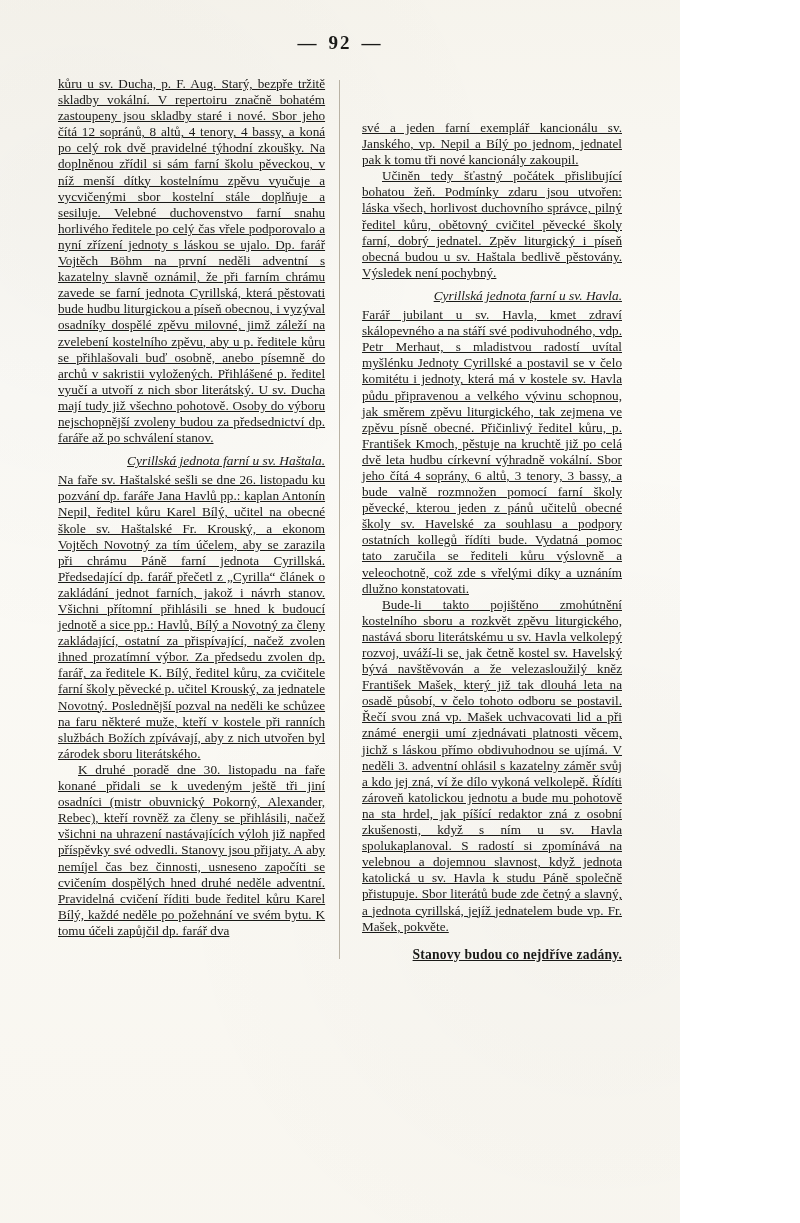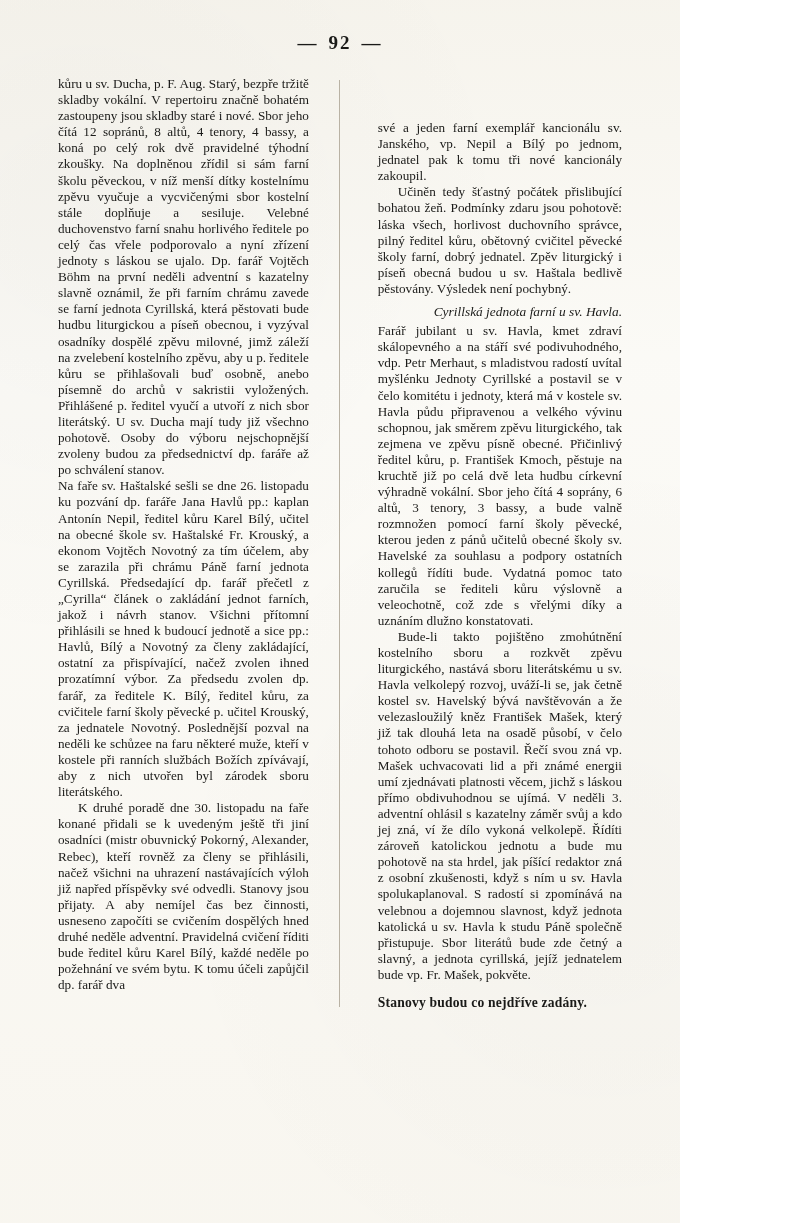--- a/index.html
+++ b/index.html
@@ -41,22 +41,23 @@
     position: relative;
   }
   .page-number .dash {
     display: inline-block;
     padding: 0 10px;
     font-weight: bold;
   }
   .columns {
     position: relative;
     display: flex;
-    gap: 16px;
+    gap: 0;
     align-items: flex-start;
+    text-decoration: underline;
   }
   .col {
     width: 316px;
     box-sizing: border-box;
   }
   .col.left { padding-right: 14px; }
   .col.right { padding-left: 22px; margin-top: 44px; }
   .rule {
     width: 1px;
     align-self: stretch;
@@ -76,48 +77,49 @@
   p.indent { text-indent: 20px; }
   .subhead {
     font-style: italic;
     text-align: right;
     font-size: 13.4px;
     line-height: 16.1px;
     margin: 7px 0 3px 0;
   }
   .closing {
     font-weight: bold;
-    text-align: left;
+    text-align: right;
     font-size: 13.6px;
     margin-top: 12px;
     letter-spacing: 0.2px;
   }
 </style>
 </head>
 <body>
 
 <div class="page">
 
   <div class="page-number">
     <span class="dash">—</span><span>92</span><span class="dash">—</span>
   </div>
 
   <div class="columns">
 
     <div class="col left">
       <p class="para">kůru u sv. Ducha, p. F. Aug. Starý, bezpře tržitě skladby vokální. V repertoiru značně bohatém zastoupeny jsou skladby staré i nové. Sbor jeho čítá 12 sopránů, 8 altů, 4 tenory, 4 bassy, a koná po celý rok dvě pravidelné týhodní zkoušky. Na doplněnou zřídil si sám farní školu pěveckou, v níž menší dítky kostelnímu zpěvu vyučuje a vycvičenými sbor kostelní stále doplňuje a sesiluje. Velebné duchovenstvo farní snahu horlivého ředitele po celý čas vřele podporovalo a nyní zřízení jednoty s láskou se ujalo. Dp. farář Vojtěch Böhm na první neděli adventní s kazatelny slavně oznámil, že při farním chrámu zavede se farní jednota Cyrillská, která pěstovati bude hudbu liturgickou a píseň obecnou, i vyzýval osadníky dospělé zpěvu milovné, jimž záleží na zvelebení kostelního zpěvu, aby u p. ředitele kůru se přihlašovali buď osobně, anebo písemně do archů v sakristii vyložených. Přihlášené p. ředitel vyučí a utvoří z nich sbor literátský. U sv. Ducha mají tudy již všechno pohotově. Osoby do výboru nejschopnější zvoleny budou za předsednictví dp. faráře až po schválení stanov.</p>
+      <div class="subhead">Cyrillská jednota farní u sv. Haštala.</div>
       <p class="para">Na faře sv. Haštalské sešli se dne 26. listopadu ku pozvání dp. faráře Jana Havlů pp.: kaplan Antonín Nepil, ředitel kůru Karel Bílý, učitel na obecné škole sv. Haštalské Fr. Krouský, a ekonom Vojtěch Novotný za tím účelem, aby se zarazila při chrámu Páně farní jednota Cyrillská. Předsedající dp. farář přečetl z „Cyrilla“ článek o zakládání jednot farních, jakož i návrh stanov. Všichni přítomní přihlásili se hned k budoucí jednotě a sice pp.: Havlů, Bílý a Novotný za členy zakládající, ostatní za přispívající, načež zvolen ihned prozatímní výbor. Za předsedu zvolen dp. farář, za ředitele K. Bílý, ředitel kůru, za cvičitele farní školy pěvecké p. učitel Krouský, za jednatele Novotný. Poslednější pozval na neděli ke schůzee na faru některé muže, kteří v kostele při ranních službách Božích zpívávají, aby z nich utvořen byl zárodek sboru literátského.</p>
       <p class="para indent">K druhé poradě dne 30. listopadu na faře konané přidali se k uvedeným ještě tři jiní osadníci (mistr obuvnický Pokorný, Alexander, Rebec), kteří rovněž za členy se přihlásili, načež všichni na uhrazení nastávajících výloh již napřed příspěvky své odvedli. Stanovy jsou přijaty. A aby nemíjel čas bez činnosti, usneseno započíti se cvičením dospělých hned druhé neděle adventní. Pravidelná cvičení říditi bude ředitel kůru Karel Bílý, každé neděle po požehnání ve svém bytu. K tomu účeli zapůjčil dp. farář dva</p>
     </div>
 
     <div class="rule"></div>
 
     <div class="col right">
       <p class="para">své a jeden farní exemplář kancionálu sv. Janského, vp. Nepil a Bílý po jednom, jednatel pak k tomu tři nové kancionály zakoupil.</p>
-      <p class="para indent">Učiněn tedy šťastný počátek přislibující bohatou žeň. Podmínky zdaru jsou pohotově: láska všech, horlivost duchovního správce, pilný ředitel kůru, obětovný cvičitel pěvecké školy farní, dobrý jednatel. Zpěv liturgický i píseň obecná budou u sv. Haštala bedlivě pěstovány. Výsledek není pochybný.</p>
+      <p class="para indent">Učiněn tedy šťastný počátek přislibující bohatou žeň. Podmínky zdaru jsou utvořen: láska všech, horlivost duchovního správce, pilný ředitel kůru, obětovný cvičitel pěvecké školy farní, dobrý jednatel. Zpěv liturgický i píseň obecná budou u sv. Haštala bedlivě pěstovány. Výsledek není pochybný.</p>
       <div class="subhead">Cyrillská jednota farní u sv. Havla.</div>
       <p class="para">Farář jubilant u sv. Havla, kmet zdraví skálopevného a na stáří své podivuhodného, vdp. Petr Merhaut, s mladistvou radostí uvítal myšlénku Jednoty Cyrillské a postavil se v čelo komitétu i jednoty, která má v kostele sv. Havla půdu připravenou a velkého vývinu schopnou, jak směrem zpěvu liturgického, tak zejmena ve zpěvu písně obecné. Přičinlivý ředitel kůru, p. František Kmoch, pěstuje na kruchtě již po celá dvě leta hudbu církevní výhradně vokální. Sbor jeho čítá 4 soprány, 6 altů, 3 tenory, 3 bassy, a bude valně rozmnožen pomocí farní školy pěvecké, kterou jeden z pánů učitelů obecné školy sv. Havelské za souhlasu a podpory ostatních kollegů řídíti bude. Vydatná pomoc tato zaručila se řediteli kůru výslovně a veleochotně, což zde s vřelými díky a uznáním dlužno konstatovati.</p>
       <p class="para indent">Bude-li takto pojištěno zmohútnění kostelního sboru a rozkvět zpěvu liturgického, nastává sboru literátskému u sv. Havla velkolepý rozvoj, uváží-li se, jak četně kostel sv. Havelský bývá navštěvován a že velezasloužilý kněz František Mašek, který již tak dlouhá leta na osadě působí, v čelo tohoto odboru se postavil. Řečí svou zná vp. Mašek uchvacovati lid a při známé energii umí zjednávati platnosti věcem, jichž s láskou přímo obdivuhodnou se ujímá. V neděli 3. adventní ohlásil s kazatelny záměr svůj a kdo jej zná, ví že dílo vykoná velkolepě. Řídíti zároveň katolickou jednotu a bude mu pohotově na sta hrdel, jak píšící redaktor zná z osobní zkušenosti, když s ním u sv. Havla spolukaplanoval. S radostí si zpomínává na velebnou a dojemnou slavnost, když jednota katolická u sv. Havla k studu Páně společně přistupuje. Sbor literátů bude zde četný a slavný, a jednota cyrillská, jejíž jednatelem bude vp. Fr. Mašek, pokvěte.</p>
       <div class="closing">Stanovy budou co nejdříve zadány.</div>
     </div>
 
   </div>
 </div>
 
 </body></html>

